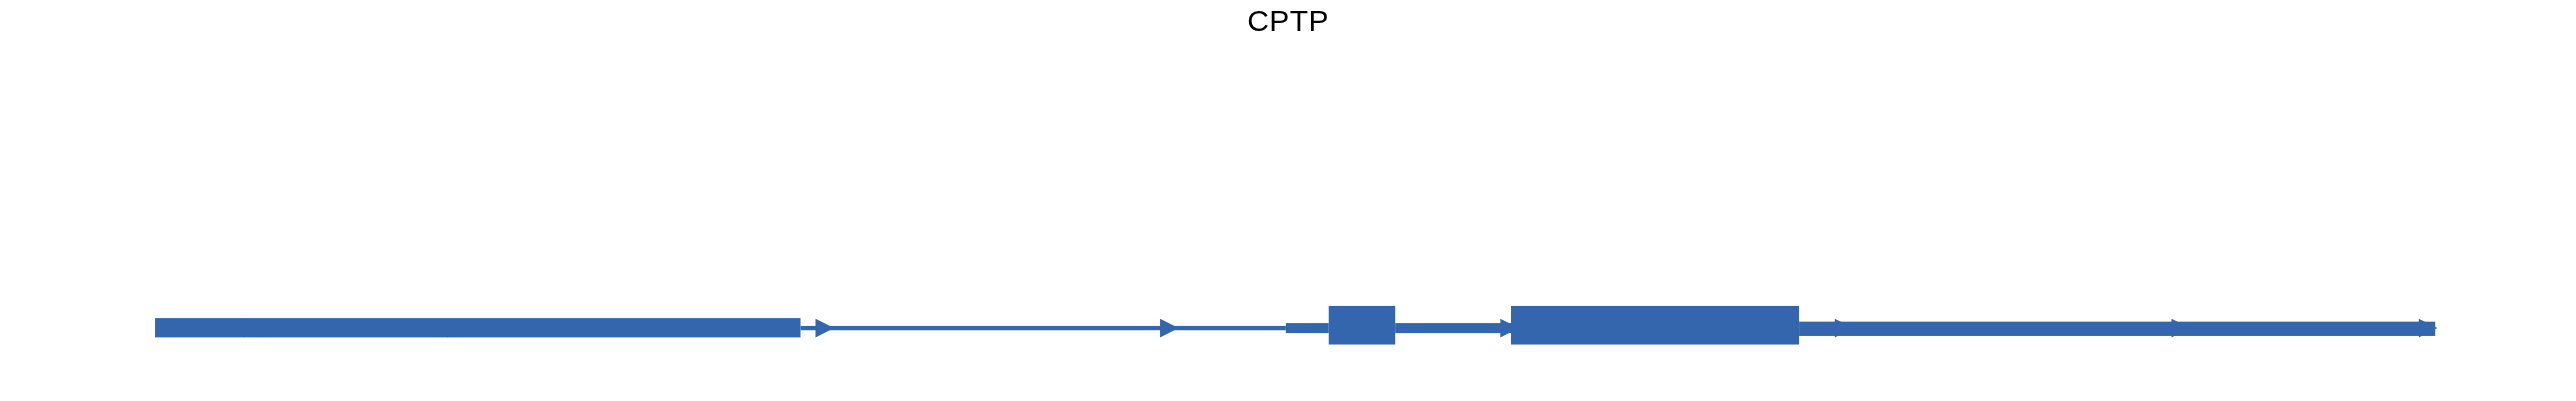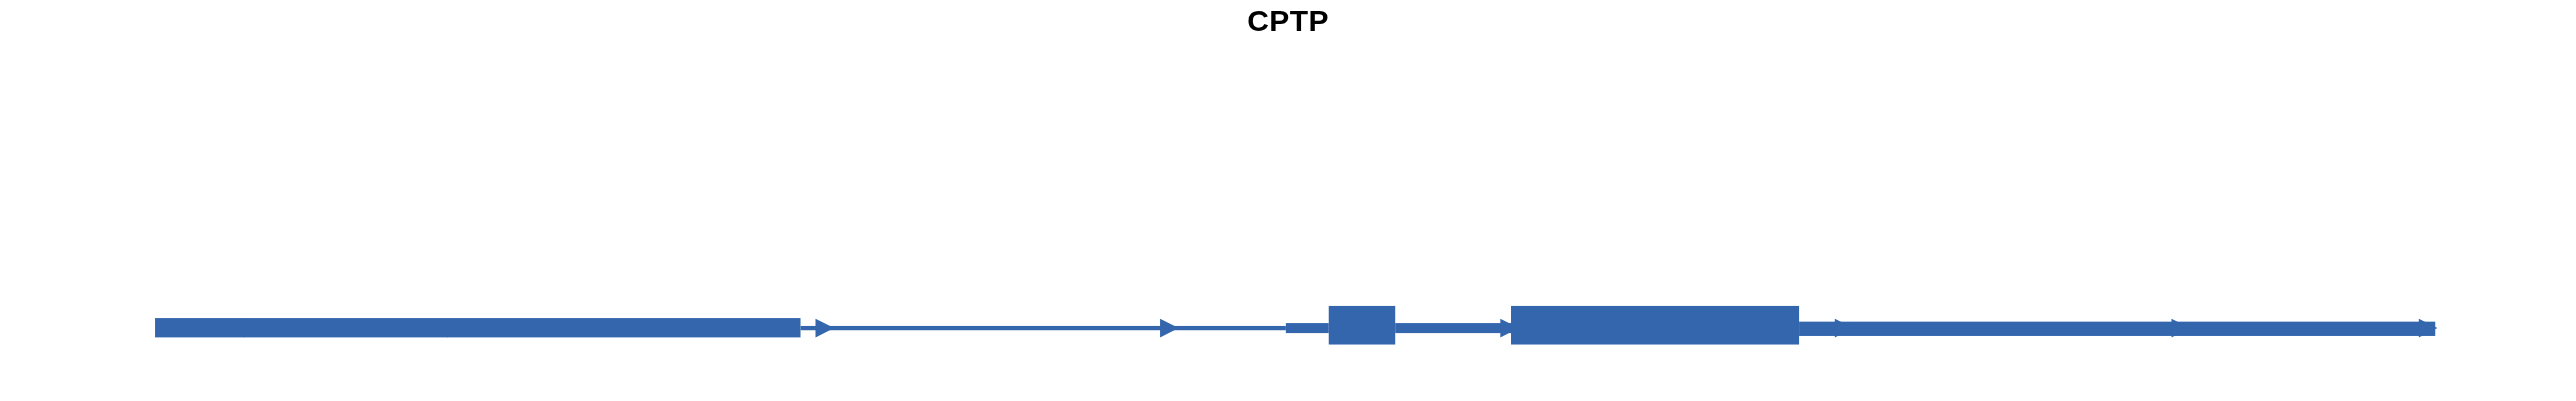--- a/index.html
+++ b/index.html
@@ -18,21 +18,21 @@
     background: #ffffff;
     overflow: hidden;
   }
   #gene-title {
     position: absolute;
     left: 0;
     top: 4.3px;
     width: 2576px;
     text-align: center;
     font-size: 30px;
-    font-weight: 700;
+    font-weight: 400;
     color: #000000;
     letter-spacing: 0.4px;
     line-height: 1.1;
     user-select: none;
   }
   
   #track-svg {
     position: absolute;
     left: 0;
     top: 0;

